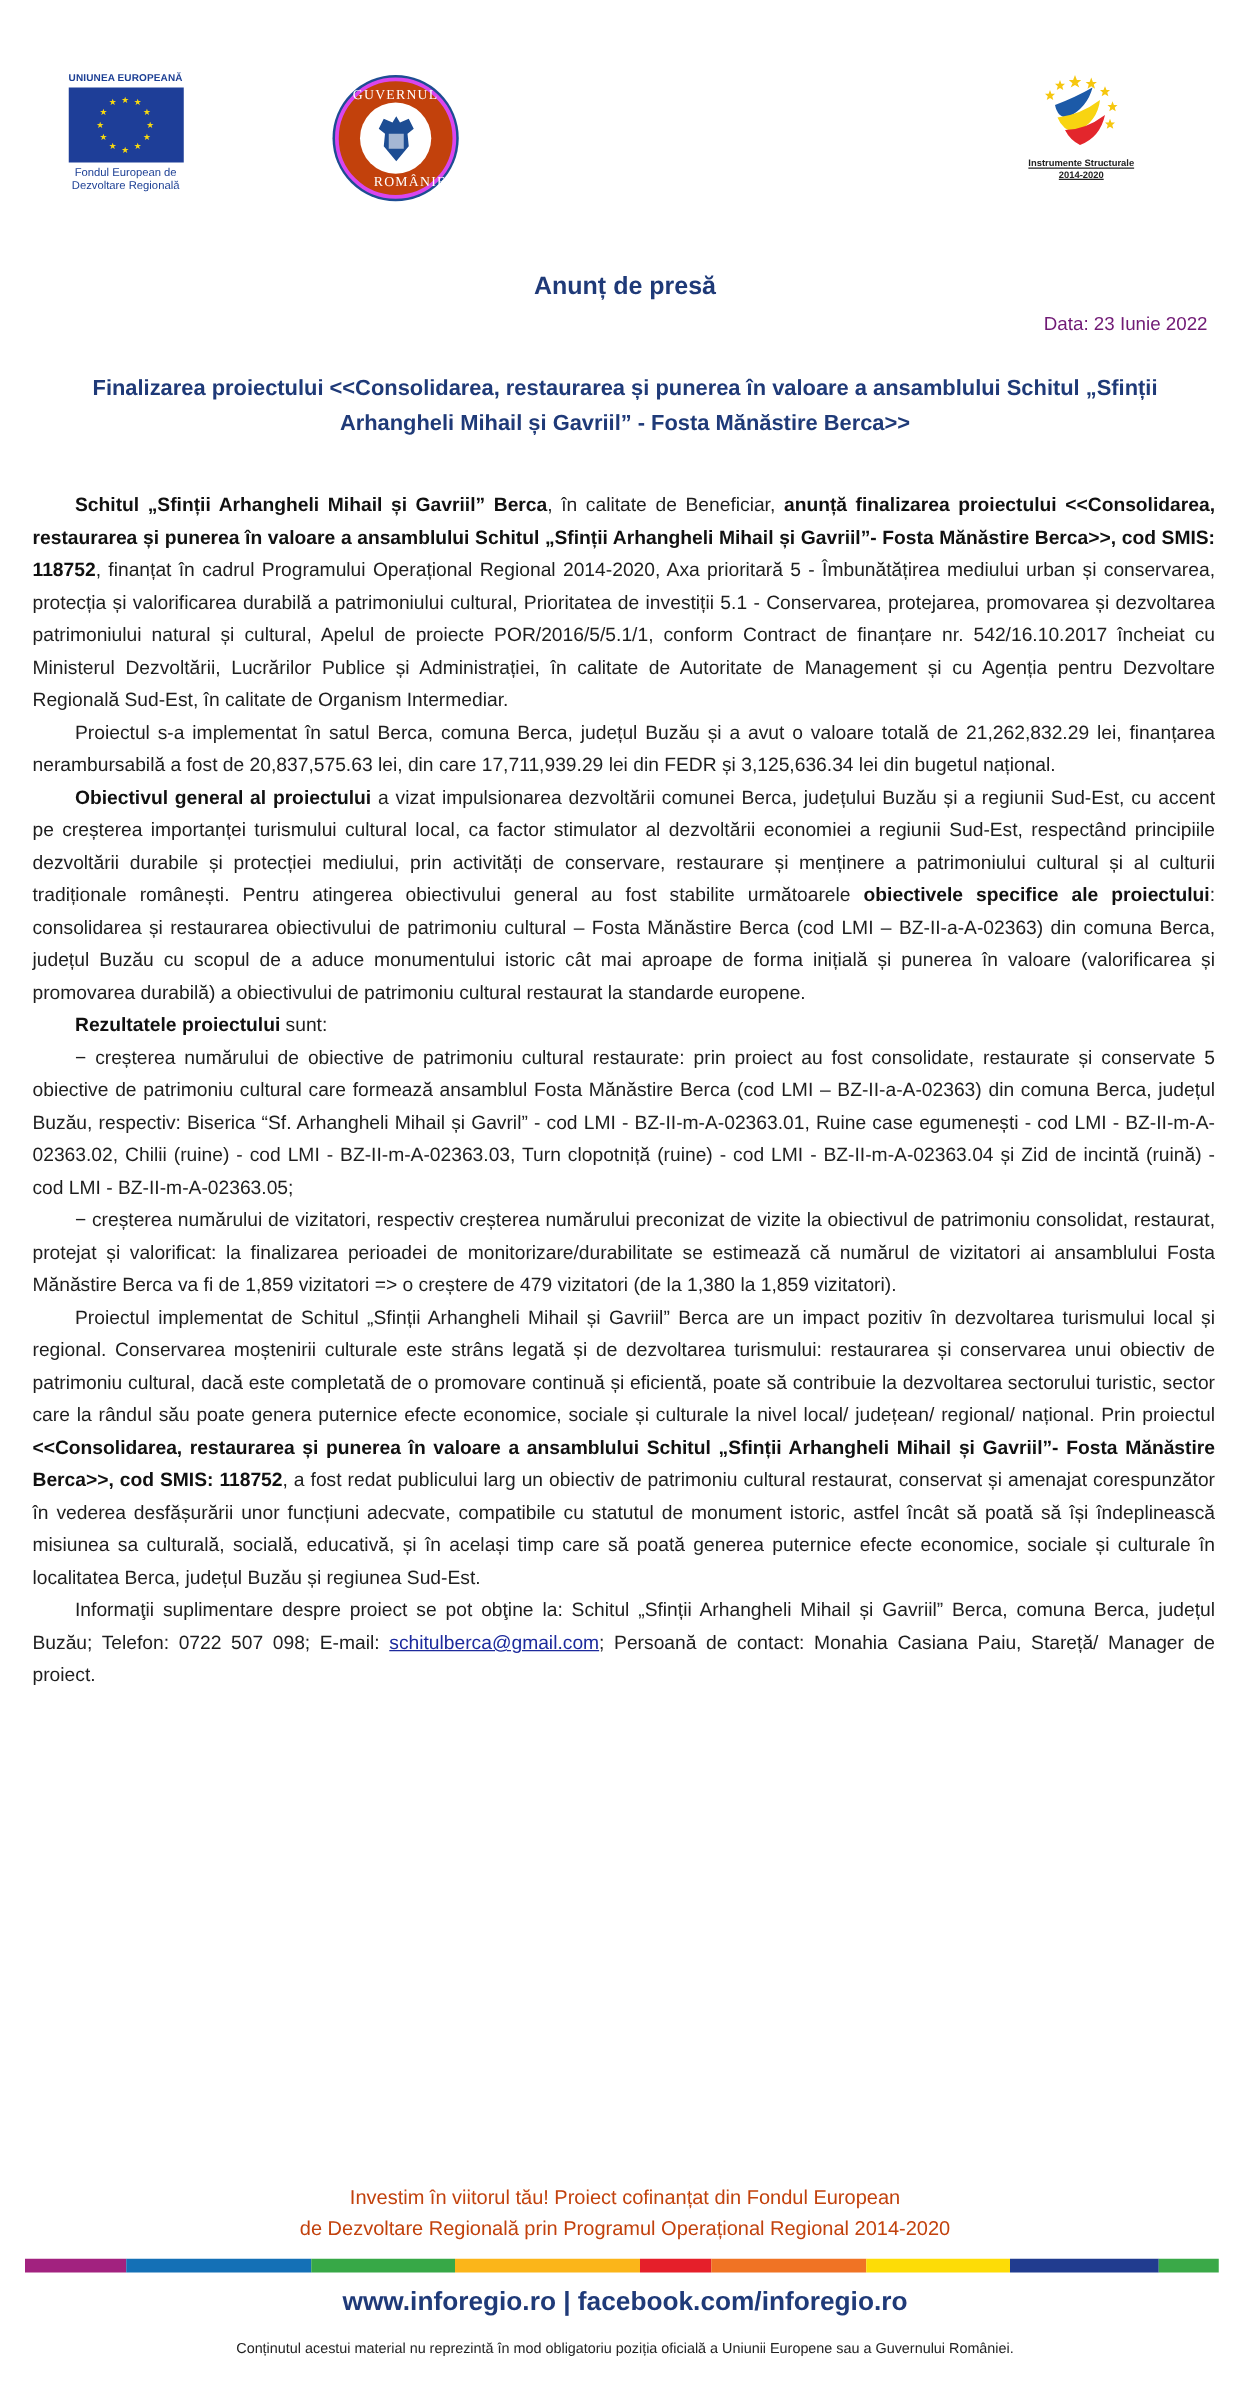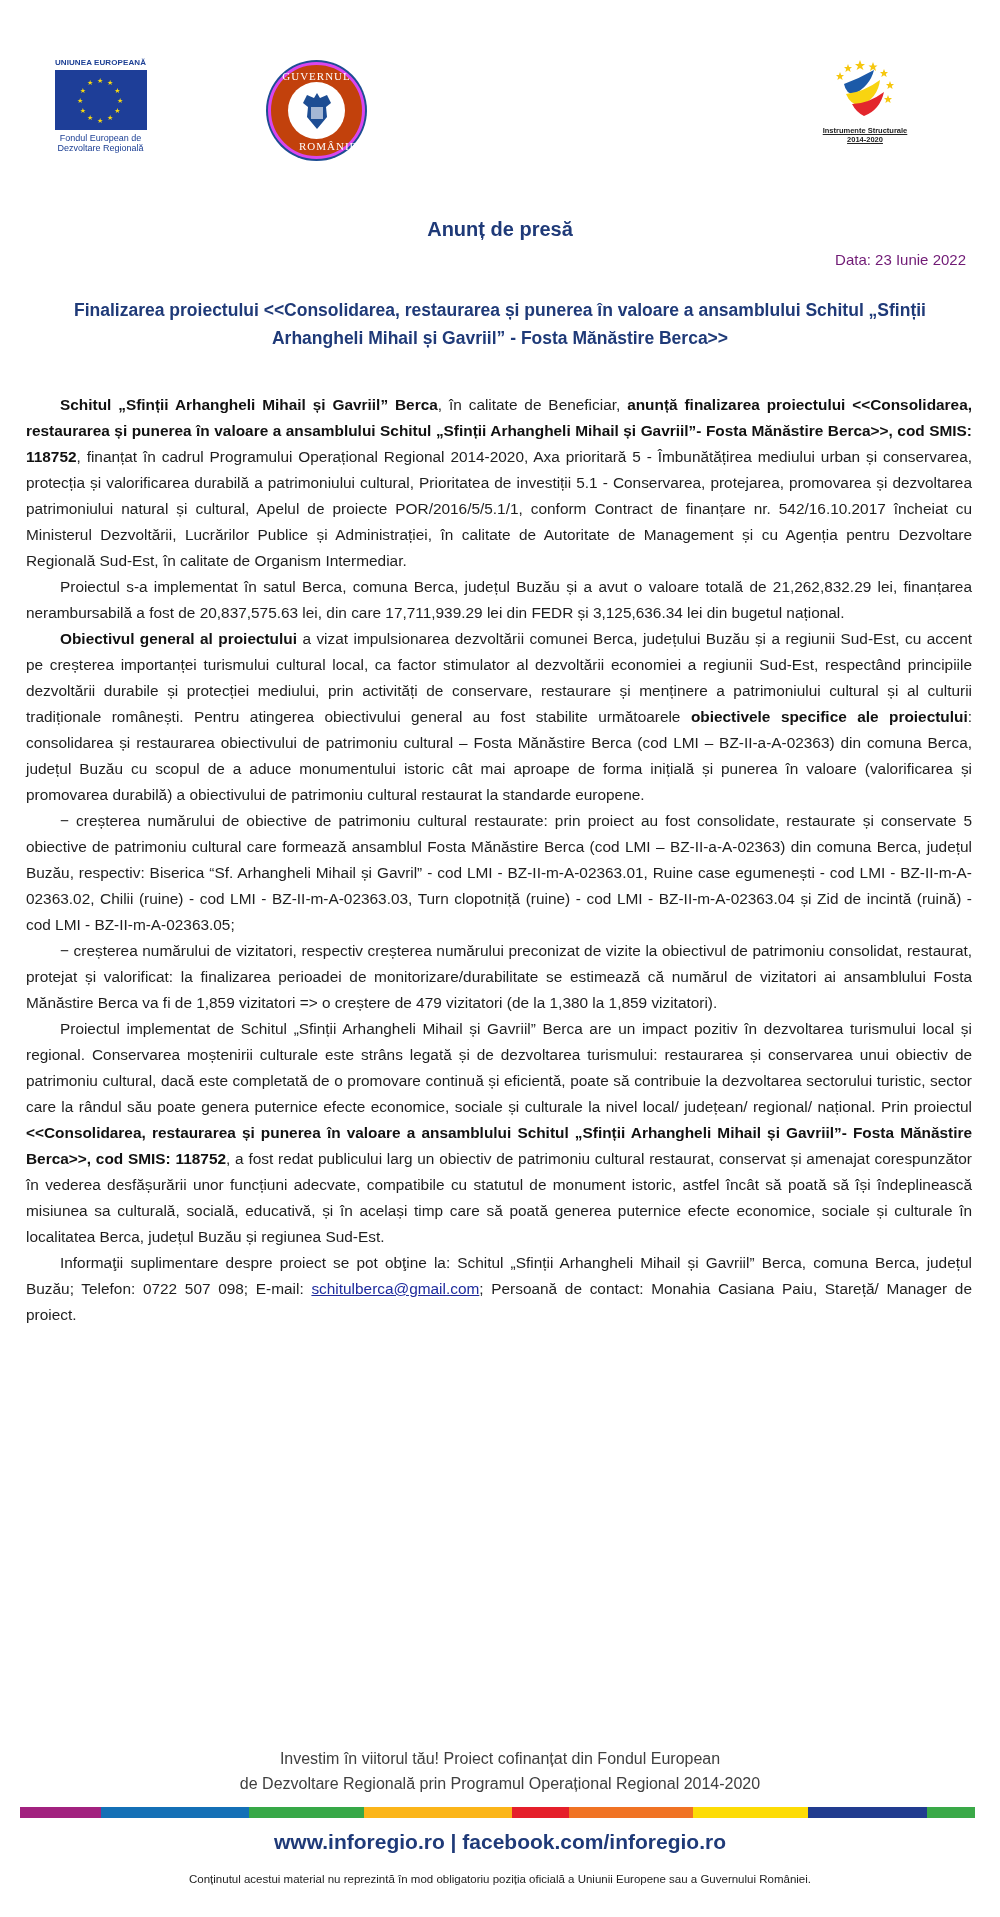--- a/index.html
+++ b/index.html
@@ -43,21 +43,21 @@
     .doc-title { position: absolute; top: 218px; left: 0; width: 1000px; text-align: center; color: #1f3a78; font-weight: bold; font-size: 20px; }
     .doc-date { position: absolute; top: 251px; right: 34px; font-size: 15px; color: #701a75; }
     .headline { position: absolute; top: 296px; left: 60px; width: 880px; text-align: center; color: #1f3a78; font-weight: bold; font-size: 17.5px; line-height: 28px; }
 
     .body-text { position: absolute; top: 392px; left: 26px; width: 946px; font-size: 15.4px; line-height: 26px; color: #1e1e1e; text-align: justify; }
     .body-text p { text-indent: 34px; }
     .body-text b { font-weight: bold; color: #111; }
     .body-text a { color: #1d2a9c; text-decoration: underline; }
 
     
-    .footer-invest { position: absolute; top: 1746px; left: 0; width: 1000px; text-align: center; color: #404040; font-size: 16px; line-height: 25px; }
+    .footer-invest { position: absolute; top: 1746px; left: 0; width: 1000px; text-align: center; color: #c2410c; font-size: 16px; line-height: 25px; }
     .color-bar { position: absolute; top: 1807px; left: 20px; width: 955px; height: 11px; display: flex; }
     .color-bar div { height: 100%; }
     .footer-links { position: absolute; top: 1830px; left: 0; width: 1000px; text-align: center; color: #1f3a78; font-weight: bold; font-size: 21px; }
     .footer-disclaimer { position: absolute; top: 1873px; left: 0; width: 1000px; text-align: center; color: #222; font-size: 11.5px; }
   </style>
 </head>
 <body>
 
 <div class="logos">
   <div class="logo eu">
@@ -115,20 +115,21 @@
 </div>
 
 <div class="doc-title">Anunț de presă</div>
 <div class="doc-date">Data: 23 Iunie 2022</div>
 <div class="headline">Finalizarea proiectului &lt;&lt;Consolidarea, restaurarea și punerea în valoare a ansamblului Schitul „Sfinții Arhangheli Mihail și Gavriil” - Fosta Mănăstire Berca&gt;&gt;</div>
 
 <div class="body-text" id="body-text">
   <p id="para-0"><b>Schitul „Sfinții Arhangheli Mihail și Gavriil” Berca</b><span>, în calitate de Beneficiar, </span><b>anunță finalizarea proiectului &lt;&lt;Consolidarea, restaurarea și punerea în valoare a ansamblului Schitul „Sfinții Arhangheli Mihail și Gavriil”- Fosta Mănăstire Berca&gt;&gt;, cod SMIS: 118752</b><span>, finanțat în cadrul Programului Operațional Regional 2014-2020, Axa prioritară 5 - Îmbunătățirea mediului urban și conservarea, protecția și valorificarea durabilă a patrimoniului cultural, Prioritatea de investiții 5.1 - Conservarea, protejarea, promovarea și dezvoltarea patrimoniului natural și cultural, Apelul de proiecte POR/2016/5/5.1/1, conform Contract de finanțare nr. 542/16.10.2017 încheiat cu Ministerul Dezvoltării, Lucrărilor Publice și Administrației, în calitate de Autoritate de Management și cu Agenția pentru Dezvoltare Regională Sud-Est, în calitate de Organism Intermediar.</span></p>
   <p id="para-1"><span>Proiectul s-a implementat în satul Berca, comuna Berca, județul Buzău și a avut o valoare totală de 21,262,832.29 lei, finanțarea nerambursabilă a fost de 20,837,575.63 lei, din care 17,711,939.29 lei din FEDR și 3,125,636.34 lei din bugetul național.</span></p>
   <p id="para-2"><b>Obiectivul general al proiectului</b><span> a vizat impulsionarea dezvoltării comunei Berca, județului Buzău și a regiunii Sud-Est, cu accent pe creșterea importanței turismului cultural local, ca factor stimulator al dezvoltării economiei a regiunii Sud-Est, respectând principiile dezvoltării durabile și protecției mediului, prin activități de conservare, restaurare și menținere a patrimoniului cultural și al culturii tradiționale românești. Pentru atingerea obiectivului general au fost stabilite următoarele </span><b>obiectivele specifice ale proiectului</b><span>: consolidarea și restaurarea obiectivului de patrimoniu cultural – Fosta Mănăstire Berca (cod LMI – BZ-II-a-A-02363) din comuna Berca, județul Buzău cu scopul de a aduce monumentului istoric cât mai aproape de forma inițială și punerea în valoare (valorificarea și promovarea durabilă) a obiectivului de patrimoniu cultural restaurat la standarde europene.</span></p>
+  <p id="para-3"><b>Rezultatele proiectului</b><span> sunt:</span></p>
   <p id="para-4"><span>−  creșterea numărului de obiective de patrimoniu cultural restaurate: prin proiect au fost consolidate, restaurate și conservate 5 obiective de patrimoniu cultural care formează ansamblul Fosta Mănăstire Berca (cod LMI – BZ-II-a-A-02363) din comuna Berca, județul Buzău, respectiv: Biserica “Sf. Arhangheli Mihail și Gavril” - cod LMI - BZ-II-m-A-02363.01, Ruine case egumenești - cod LMI - BZ-II-m-A-02363.02, Chilii (ruine) - cod LMI - BZ-II-m-A-02363.03, Turn clopotniță (ruine) - cod LMI - BZ-II-m-A-02363.04 și Zid de incintă (ruină) - cod LMI - BZ-II-m-A-02363.05;</span></p>
   <p id="para-5"><span>−  creșterea numărului de vizitatori, respectiv creșterea numărului preconizat de vizite la obiectivul de patrimoniu consolidat, restaurat, protejat și valorificat: la finalizarea perioadei de monitorizare/durabilitate se estimează că numărul de vizitatori ai ansamblului Fosta Mănăstire Berca va fi de 1,859 vizitatori =&gt; o creștere de 479 vizitatori (de la 1,380 la 1,859 vizitatori).</span></p>
   <p id="para-6"><span>Proiectul implementat de Schitul „Sfinții Arhangheli Mihail și Gavriil” Berca are un impact pozitiv în dezvoltarea turismului local și regional. Conservarea moștenirii culturale este strâns legată și de dezvoltarea turismului: restaurarea și conservarea unui obiectiv de patrimoniu cultural, dacă este completată de o promovare continuă și eficientă, poate să contribuie la dezvoltarea sectorului turistic, sector care la rândul său poate genera puternice efecte economice, sociale și culturale la nivel local/ județean/ regional/ național. Prin proiectul </span><b>&lt;&lt;Consolidarea, restaurarea și punerea în valoare a ansamblului Schitul „Sfinții Arhangheli Mihail și Gavriil”- Fosta Mănăstire Berca&gt;&gt;, cod SMIS: 118752</b><span>, a fost redat publicului larg un obiectiv de patrimoniu cultural restaurat, conservat și amenajat corespunzător în vederea desfășurării unor funcțiuni adecvate, compatibile cu statutul de monument istoric, astfel încât să poată să își îndeplinească misiunea sa culturală, socială, educativă, și în același timp care să poată generea puternice efecte economice, sociale și culturale în localitatea Berca, județul Buzău și regiunea Sud-Est.</span></p>
   <p>
     <span>Informaţii suplimentare despre proiect se pot obţine la: Schitul „Sfinții Arhangheli Mihail și Gavriil” Berca, comuna Berca, județul Buzău; Telefon: 0722 507 098; E-mail: </span><a href="mailto:schitulberca@gmail.com">schitulberca@gmail.com</a><span>; Persoană de contact: Monahia Casiana Paiu, Stareță/ Manager de proiect.</span>
   </p>
 </div>
 
 <div class="footer-invest">
   <div>Investim în viitorul tău! Proiect cofinanțat din Fondul European</div>

